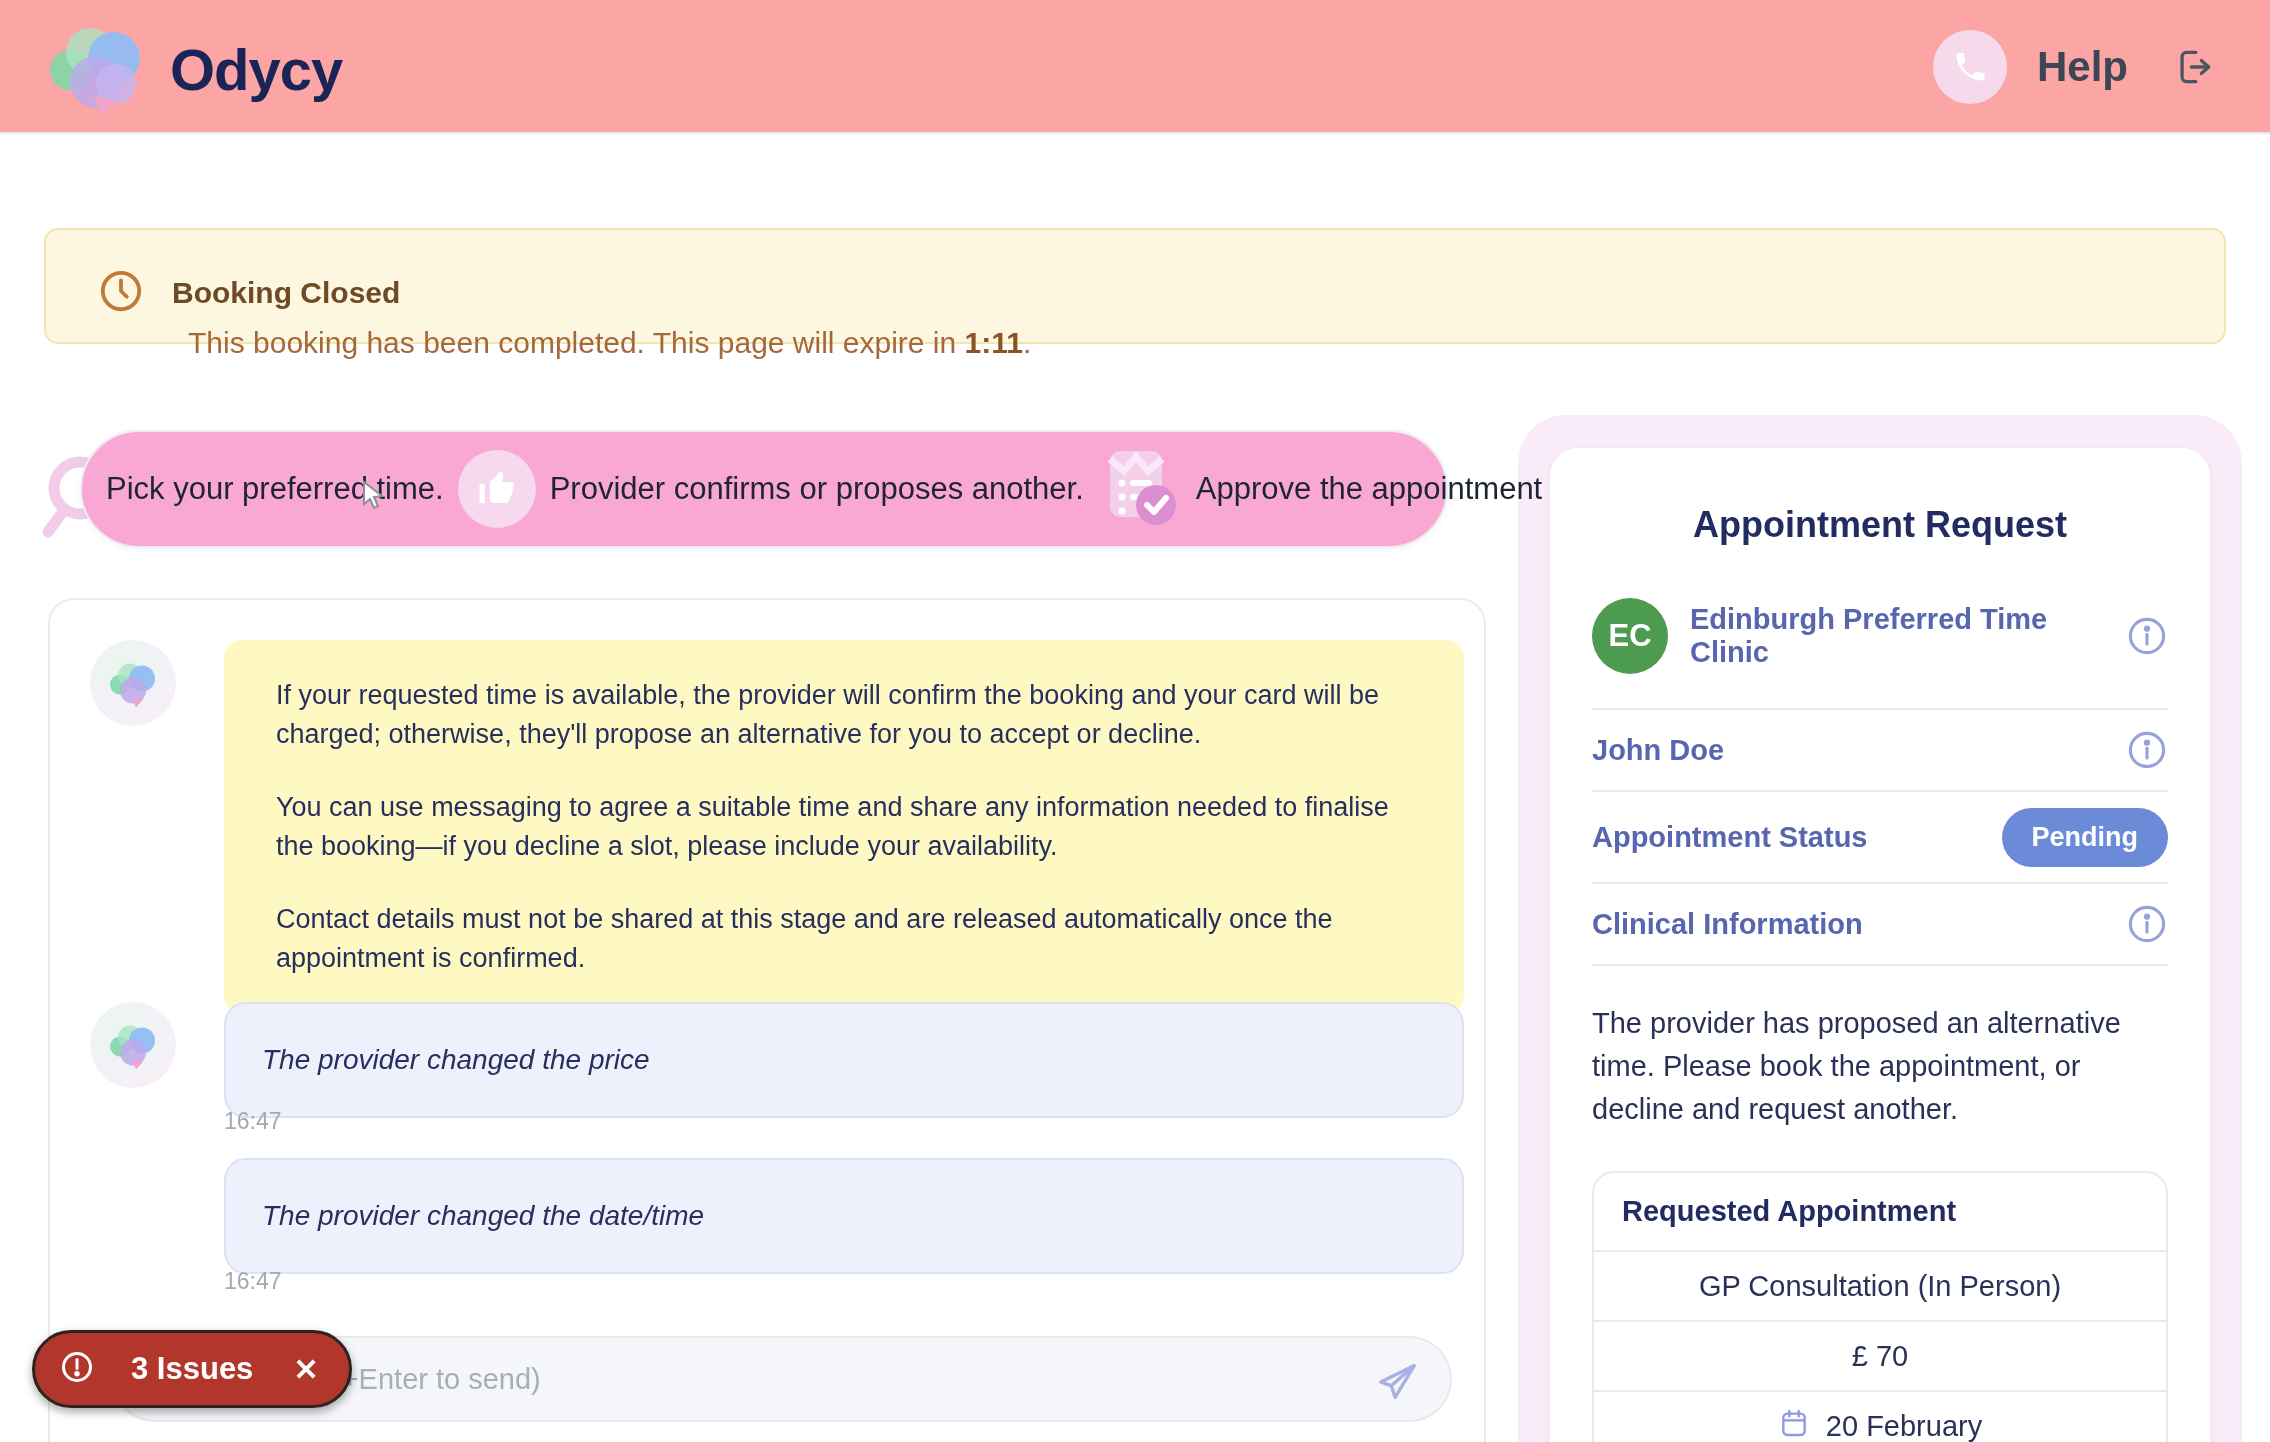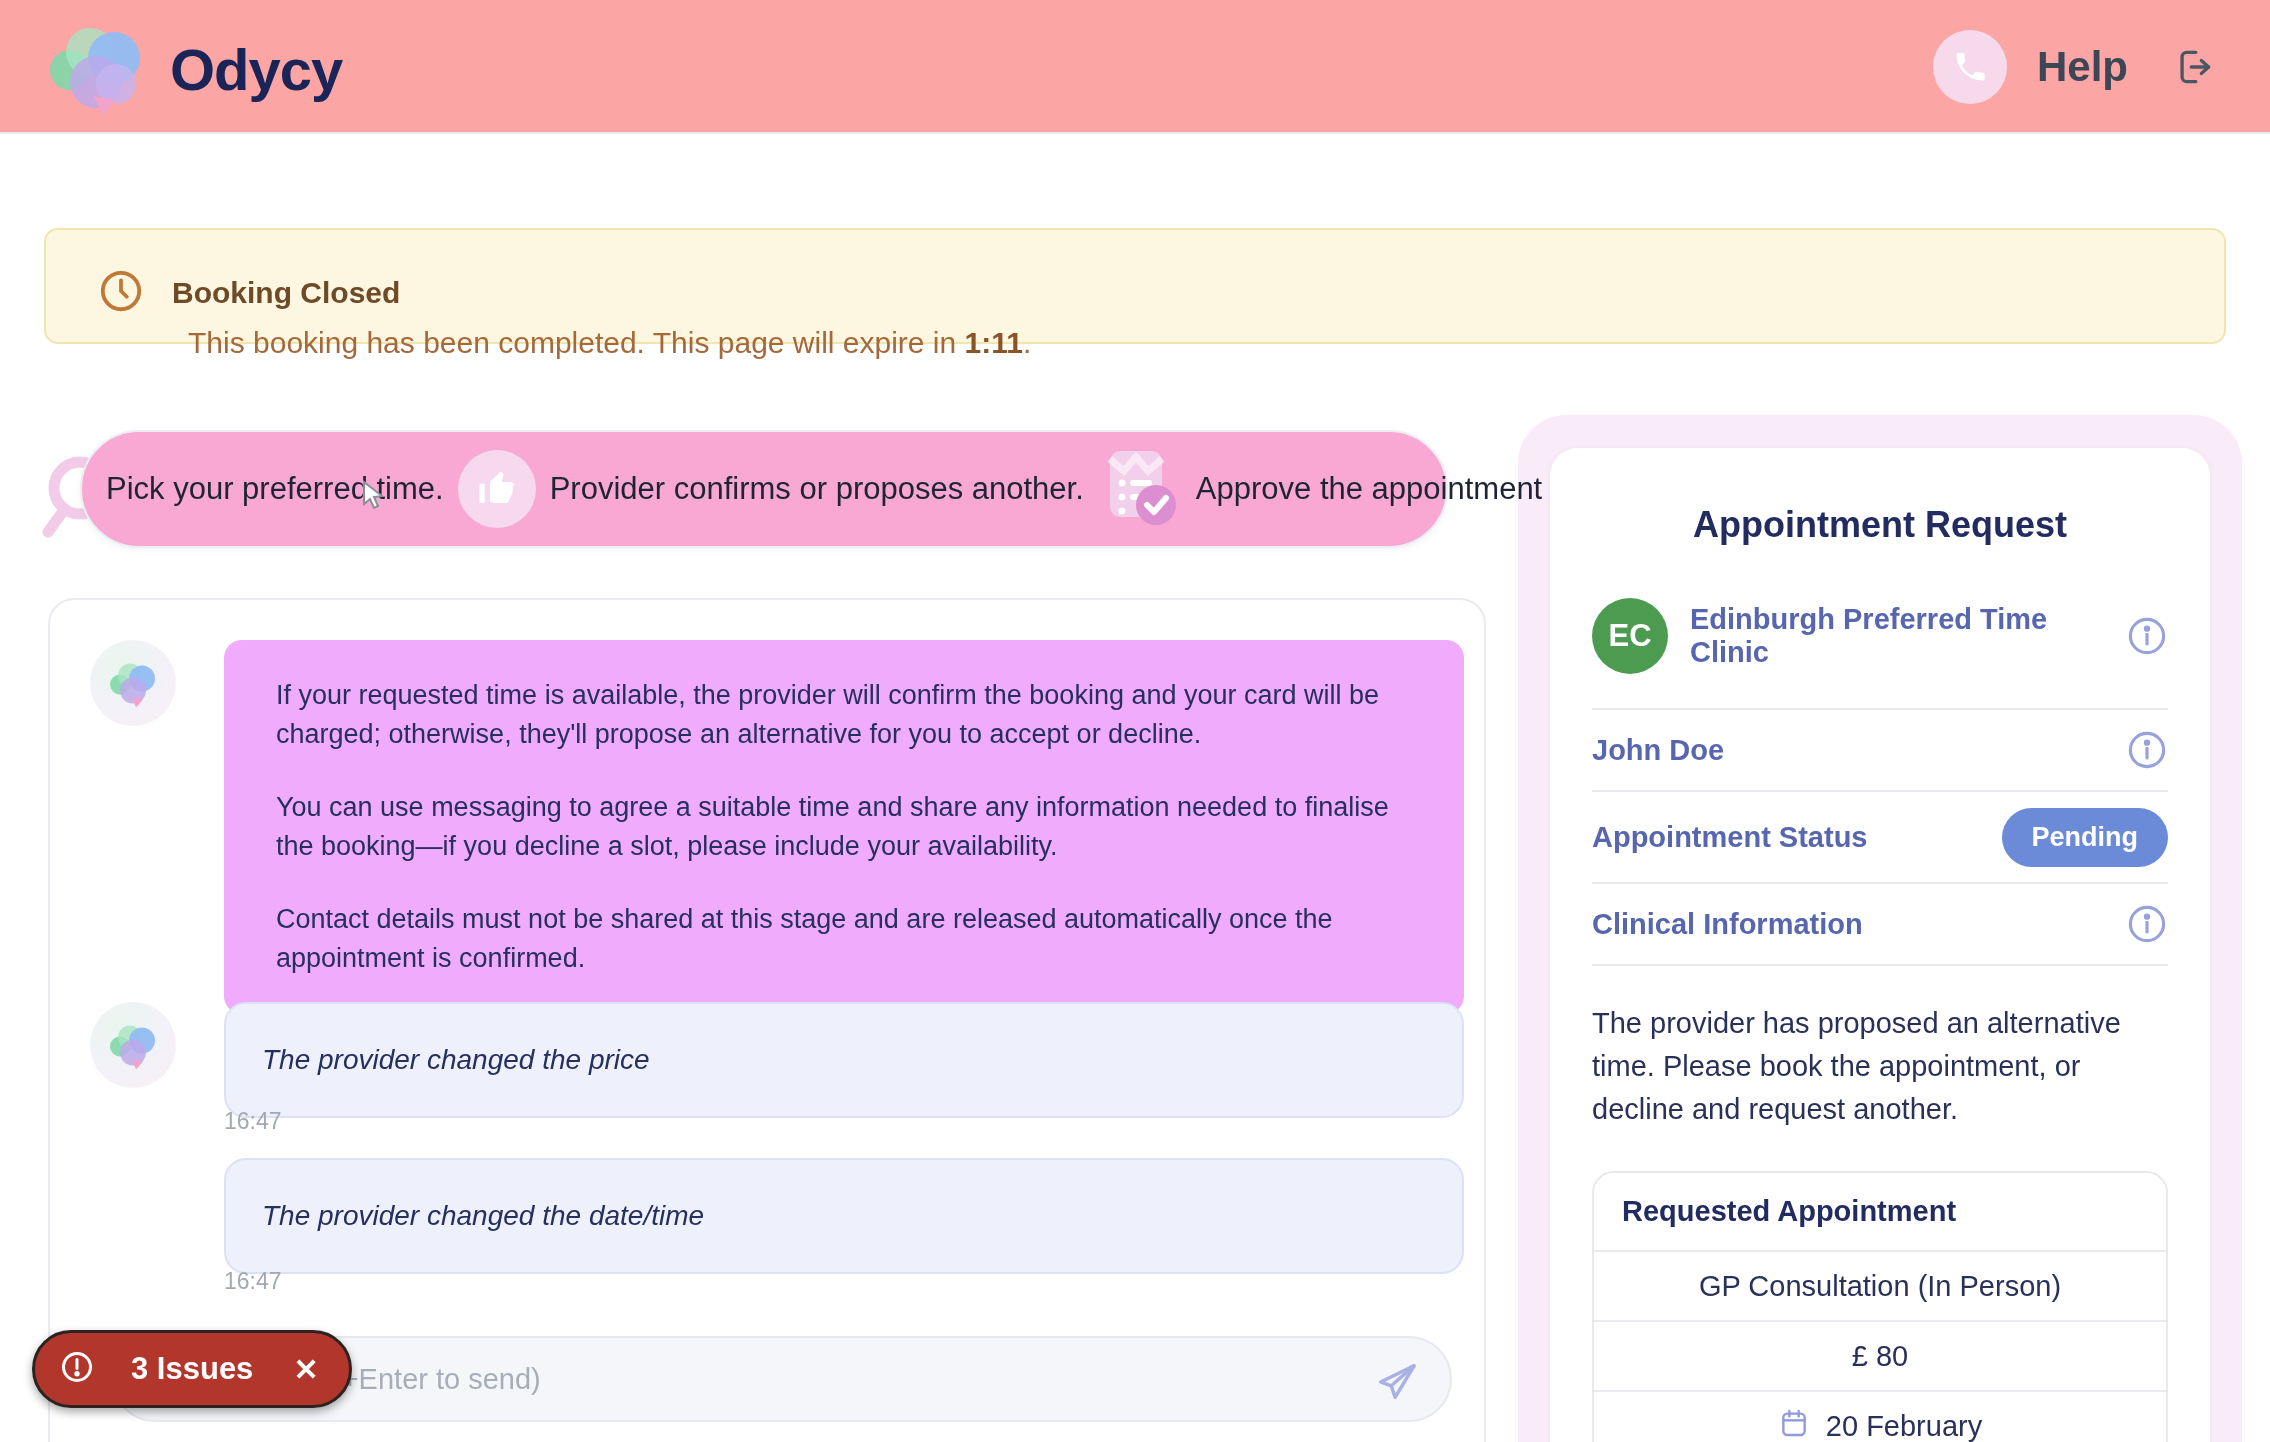--- a/index.html
+++ b/index.html
@@ -35,21 +35,21 @@
   .step-icon { flex:0 0 auto; margin:0 14px; }
   .icon-circle-pink { width:78px; height:78px; border-radius:50%; background:#F6D8EF; display:flex; align-items:center; justify-content:center; }
 
   
   .chat-card { position:absolute; left:48px; top:598px; width:1438px; height:880px; background:#fff;
     border:2px solid #E9EBF0; border-radius:26px; }
   .msg-row { position:absolute; display:flex; align-items:flex-start; }
   .avatar { width:86px; height:86px; border-radius:50%; flex:0 0 auto;
     background:radial-gradient(circle at 35% 30%, #EAF6EE 0%, #F3F1F8 55%, #FAF0F3 100%); 
     display:flex; align-items:center; justify-content:center; }
-  .bubble-info { margin-left:48px; width:1240px; background:#f0abfc; border-radius:18px; padding:36px 52px; }
+  .bubble-info { margin-left:48px; width:1240px; background:#fef9c3; border-radius:18px; padding:36px 52px; }
   .bubble-info p { font-size:27px; line-height:39px; color:#272F5E; }
   .bubble-info p + p { margin-top:34px; }
   .bubble-event { margin-left:48px; width:1240px; background:#EEF1FC; border:2px solid #DCE1F6; border-radius:22px;
     padding:40px 36px; font-size:28px; font-style:italic; color:#272F5E; }
   .msg-time { position:absolute; font-size:23px; color:#A3A9B4; }
 
   
   .chat-input-wrap { position:absolute; left:112px; top:1336px; width:1340px; height:86px; background:#F5F6F9;
     border:2px solid #E7E9EE; border-radius:46px; display:flex; align-items:center; }
   .chat-input { flex:1; height:100%; background:transparent; border:none; outline:none;
@@ -283,21 +283,21 @@
             <circle cx="12" cy="7.8" r="0.9" fill="#97A1DB"></circle>
           </svg>
         </button>
       </div>
 
       <div class="panel-note">The provider has proposed an alternative time. Please book the appointment, or decline and request another.</div>
 
       <div class="req-table">
         <div class="req-header">Requested Appointment</div>
         <div class="req-row">GP Consultation (In Person)</div>
-        <div class="req-row">£ 80</div>
+        <div class="req-row">£ 70</div>
         <div class="req-row">
           <span>
             <svg width="32" height="32" viewBox="0 0 24 24" fill="none" stroke="#8F9BDD" stroke-width="1.8">
               <rect x="4" y="5" width="16" height="16" rx="3"></rect>
               <line x1="8.5" y1="3" x2="8.5" y2="7" stroke-linecap="round"></line>
               <line x1="15.5" y1="3" x2="15.5" y2="7" stroke-linecap="round"></line>
               <line x1="4" y1="10" x2="20" y2="10"></line>
             </svg>
           </span>
           <span>20 February</span>

